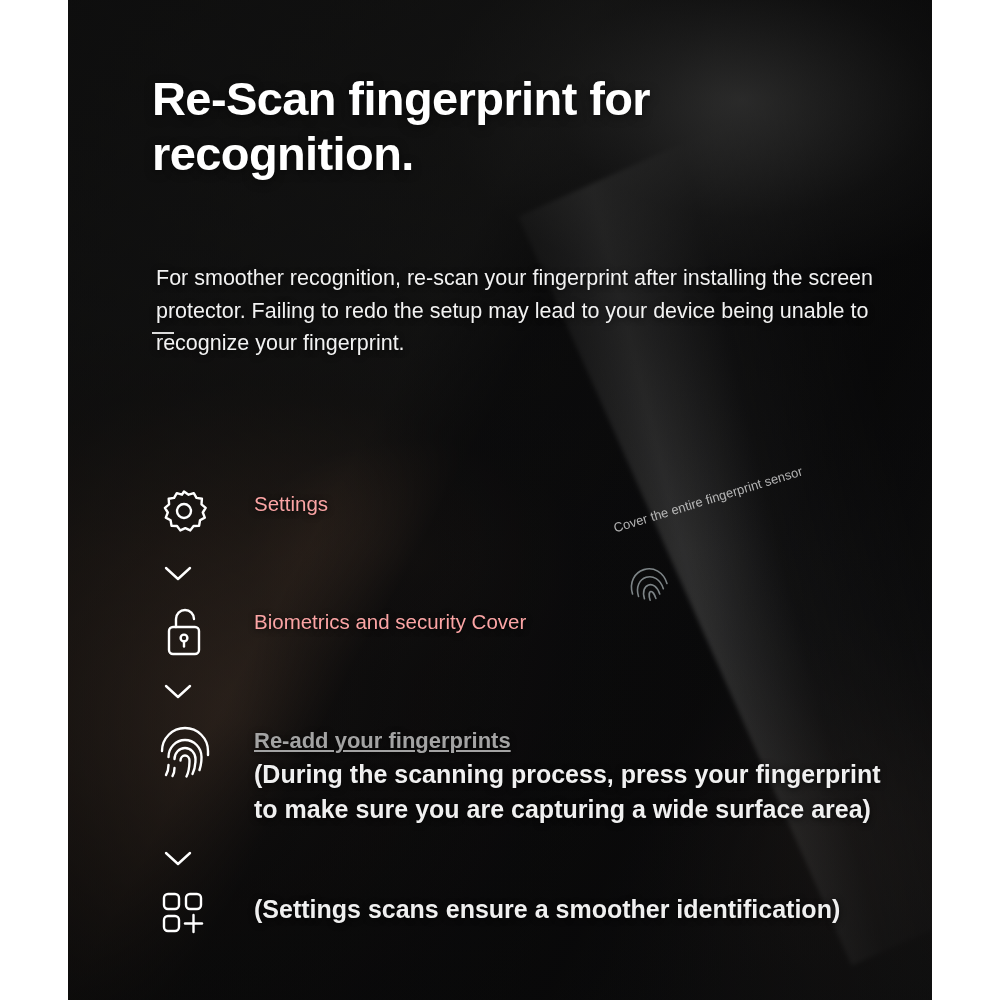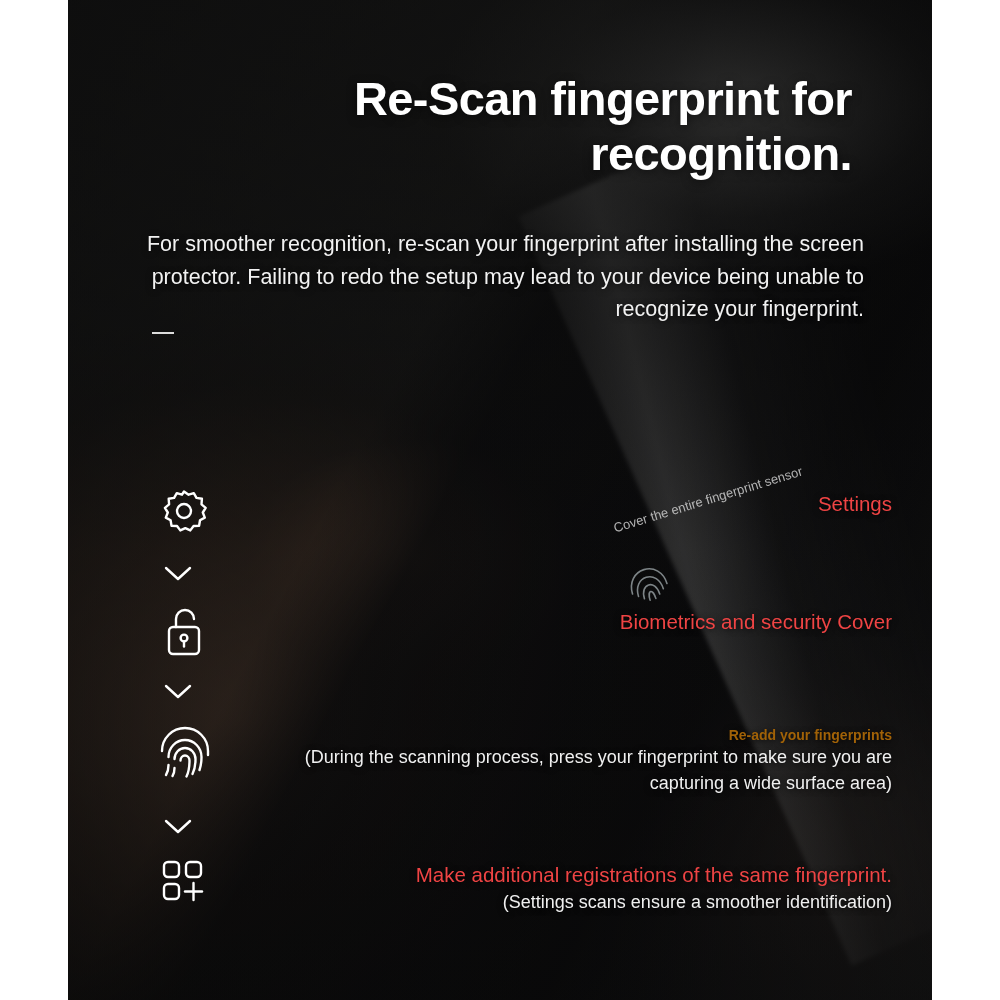--- a/index.html
+++ b/index.html
@@ -64,42 +64,42 @@
     height: 820px;
     transform: rotate(-24deg);
     background: linear-gradient(100deg, rgba(245,245,243,0.10) 0%, rgba(235,235,232,0.30) 18%, rgba(120,120,118,0.12) 40%, rgba(0,0,0,0) 70%);
     filter: blur(2px);
     pointer-events: none;
   }
   .content {
     position: absolute;
     inset: 0;
     padding: 12px;
-    text-align: right;
   }
   .headline {
     position: absolute;
     left: 84px;
     top: 72px;
     width: 700px;
     color: #ffffff;
     font-size: 47px;
     line-height: 1.16;
     font-weight: bold;
     letter-spacing: -0.6px;
     text-shadow: 0 2px 10px rgba(0,0,0,0.55);
   }
   .para {
     position: absolute;
-    left: 76px;
+    left: 88px;
     width: 720px;
     color: #f2f2f2;
     font-size: 21.5px;
     line-height: 1.52;
     text-shadow: 0 1px 6px rgba(0,0,0,0.7);
+    margin-top: 34px;
   }
   .para1 { top: 228px; }
   .divider {
     position: absolute;
     left: 84px;
     top: 332px;
     width: 22px;
     height: 2px;
     background: #e8e8e8;
     opacity: 0.95;
@@ -124,35 +124,37 @@
     display: flex;
     align-items: flex-start;
     justify-content: flex-start;
     padding-left: 6px;
   }
   .step-body {
     flex: 1;
     padding-top: 4px;
   }
   .step-title {
-    color: #ef4444;
+    color: #fca5a5;
     font-size: 20.5px;
     line-height: 1.45;
     text-shadow: 0 1px 6px rgba(0,0,0,0.75);
   }
   .step-title.accent {
-    color: #a16207;
+    color: #a3a3a3;
     font-weight: bold;
-    font-size: 14px;
+    font-size: 22px;
+    text-decoration: underline;
   }
   .step-sub {
     color: #f0f0f0;
-    font-size: 18px;
+    font-size: 25px;
     line-height: 1.42;
     text-shadow: 0 1px 6px rgba(0,0,0,0.75);
+    font-weight: bold;
   }
   .chevron {
     height: 60px;
     width: 96px;
     padding-left: 6px;
     display: flex;
     align-items: center;
     justify-content: flex-start;
   }
   svg { display: block; }
@@ -290,21 +292,20 @@
               <g class="ic">
                 <rect x="6" y="6" width="15" height="15" rx="4"></rect>
                 <rect x="28" y="6" width="15" height="15" rx="4"></rect>
                 <rect x="6" y="28" width="15" height="15" rx="4"></rect>
                 <path d="M35.5 27 V44"></path>
                 <path d="M27 35.5 H44"></path>
               </g>
             </svg>
           </div>
           <div class="step-body">
-            <div class="step-title">Make additional registrations of the same fingerprint.</div>
             <div class="step-sub">(Settings scans ensure a smoother identification)</div>
           </div>
         </div>
 
       </div>
     </div>
   </div>
 </div>
 
 </body></html>

